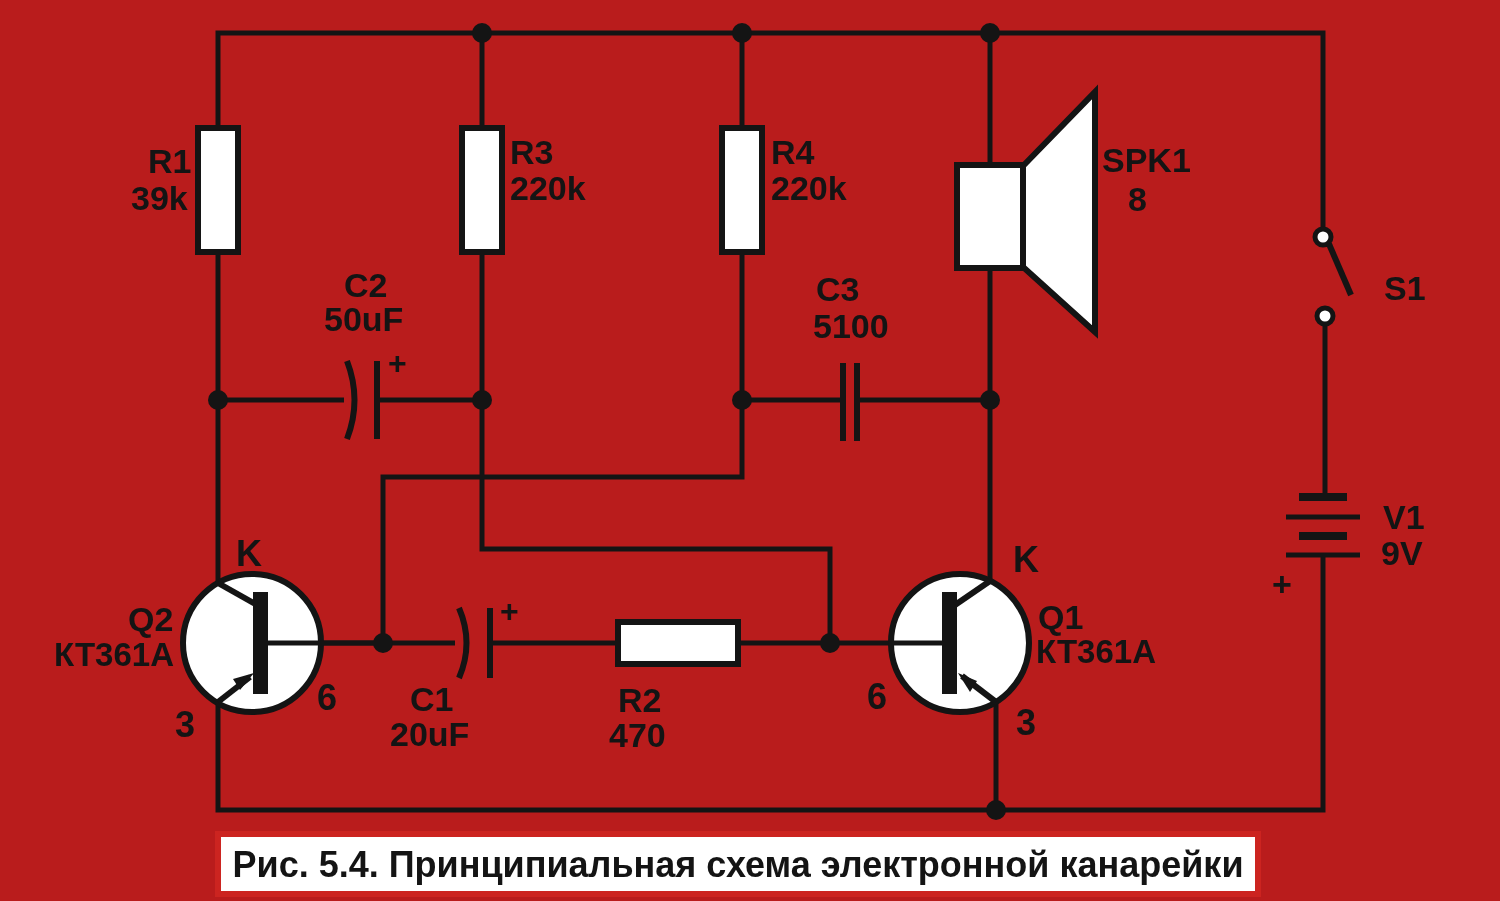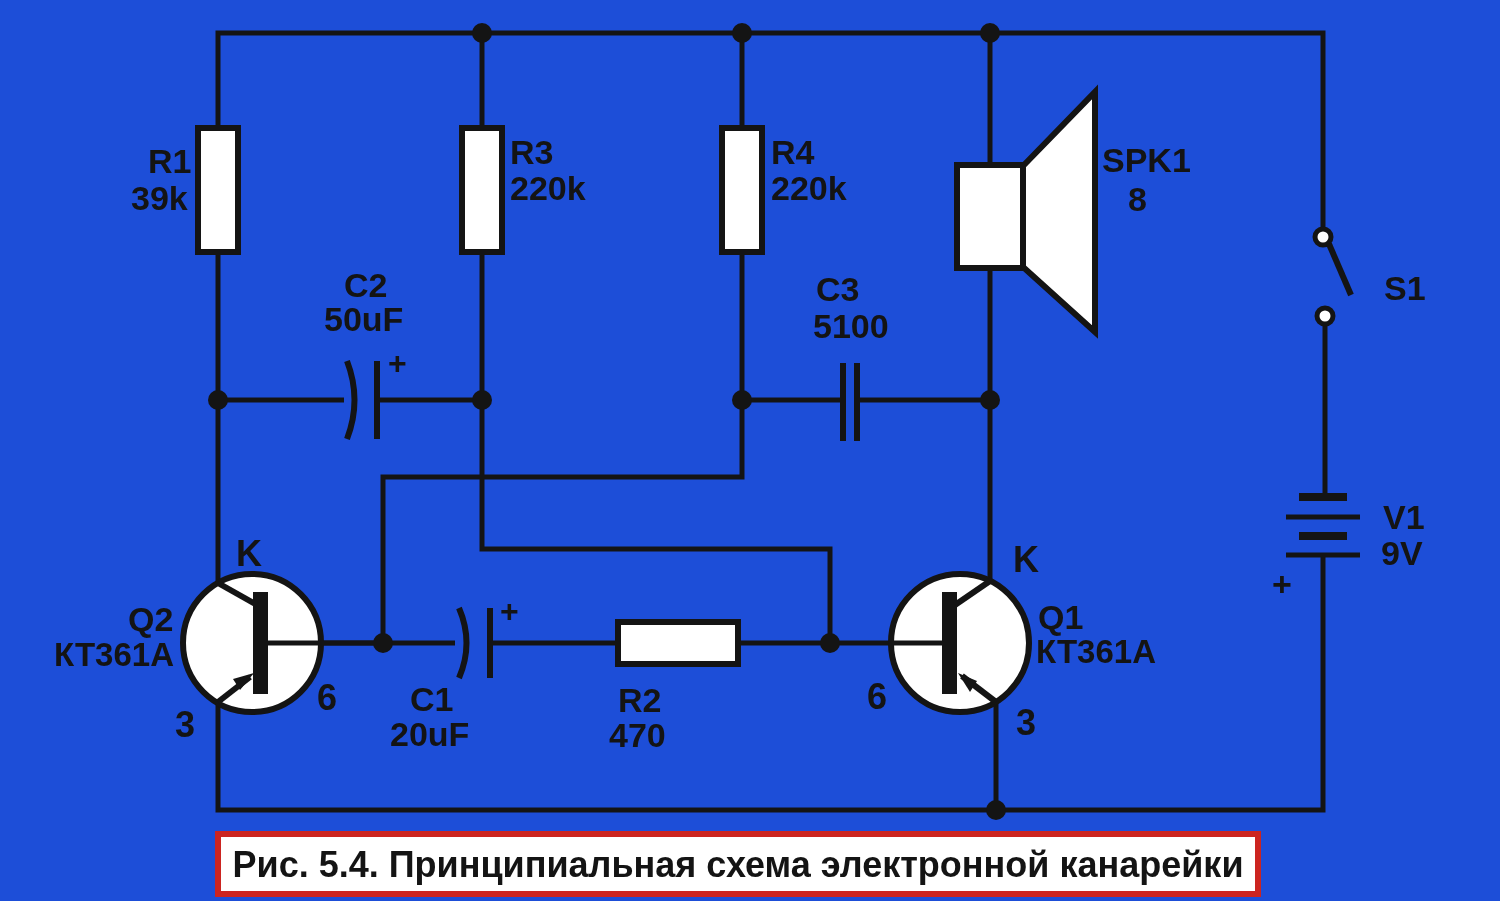--- a/index.html
+++ b/index.html
@@ -1,16 +1,16 @@
 <!DOCTYPE html>
 <html><head>
 <meta charset="utf-8">
 <style>
   html,body{margin:0;padding:0;background:#fff;}
-  .stage{position:relative;width:1500px;height:901px;background:#1d4ed8;overflow:hidden;
+  .stage{position:relative;width:1500px;height:901px;background:#b91c1c;overflow:hidden;
          font-family:"Liberation Sans",sans-serif;text-decoration:underline;}
   svg{position:absolute;left:0;top:0;}
   text{font-family:"Liberation Sans",sans-serif;font-weight:bold;fill:#141414;}
   .lbl{font-size:34px;}
   .lblsm{font-size:33px;}
   .pin{font-size:36px;}
   .plus{font-size:32px;}
   .cap{font-size:36px;}
 </style>
 </head>

